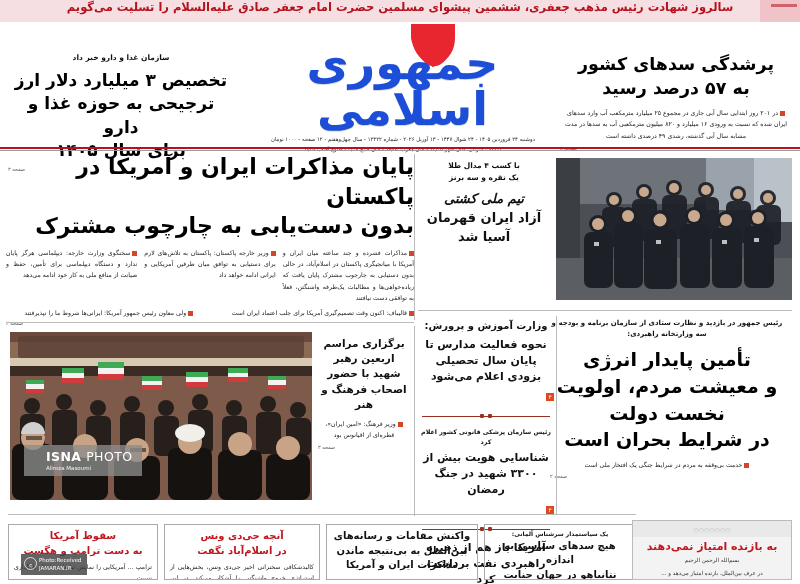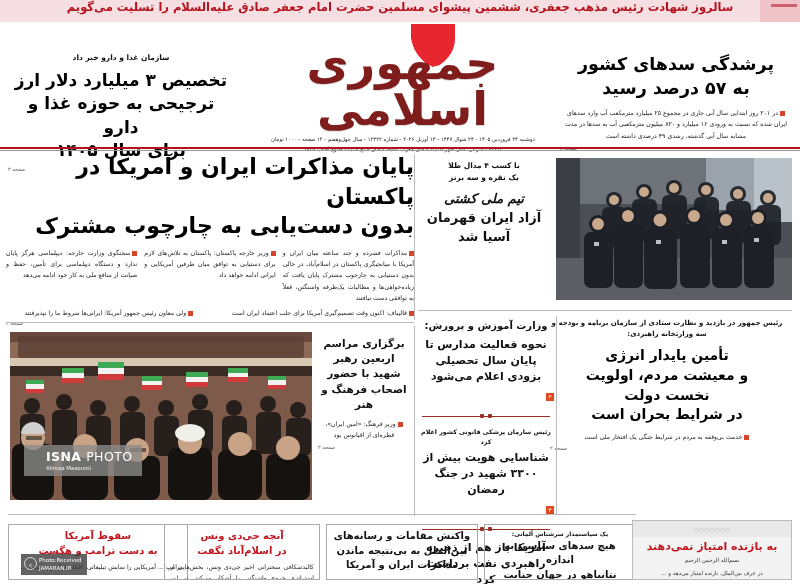--- a/index.html
+++ b/index.html
@@ -31,21 +31,21 @@
     background:#b4121c; opacity:.55;
   }
 
   
   .masthead-row { position:absolute; top:22px; left:0; width:800px; height:125px; }
 
   .logo-wrap { position:absolute; left:255px; top:4px; width:295px; height:96px; text-align:center; }
   .blood { position:absolute; left:152px; top:-2px; width:52px; height:44px; }
   .logo-text {
     position:absolute; left:0; top:14px; width:295px;
-    color:#7f1d1d; font-size:46px; font-weight:bold;
+    color:#1d4ed8; font-size:46px; font-weight:bold;
     font-family:"DejaVu Sans","Liberation Sans",sans-serif;
     line-height:1; letter-spacing:-1px;
     text-shadow:0 1px 0 rgba(0,0,0,.15);
   }
   .dateline {
     position:absolute; left:248px; top:112px; width:310px;
     text-align:center; font-size:5.4px; color:#222; line-height:1.9;
     white-space:nowrap;
   }
   .dateline div { transform:scaleX(.98); }
@@ -94,21 +94,21 @@
 
   
   .art-wrestle { position:absolute; top:160px; left:420px; width:128px; }
   .photo-wrestle {
     position:absolute; top:158px; left:556px; width:236px; height:142px;
     background:#2a2d33; overflow:hidden;
   }
 
   
   .art-pres { position:absolute; top:318px; right:16px; width:234px; }
-  .art-pres .hl-lg { font-size:14px; line-height:1.4; }
+  .art-pres .hl-lg { font-size:19px; line-height:1.4; }
 
   
   .midcol { position:absolute; top:318px; left:418px; width:136px; }
   .midcol .item { margin-bottom:6px; }
   .sep-orn { height:9px; position:relative; margin:5px 0 6px; }
   .sep-orn:before{
     content:""; position:absolute; left:4px; right:4px; top:4px; height:1px; background:#9b2f24;
   }
   .sep-orn:after{
     content:""; position:absolute; left:50%; margin-left:-7px; top:1.5px;
@@ -129,21 +129,21 @@
   }
   .isna-tag .t1{ font-size:12.5px; font-weight:bold; letter-spacing:.4px; direction:ltr; }
   .isna-tag .t1 b{ font-weight:bold; }
   .isna-tag .t1 span{ font-weight:normal; }
   .isna-tag .t2{ font-size:5.5px; direction:ltr; opacity:.92; margin-top:1px; }
 
   .art-arbaeen{ position:absolute; top:336px; left:318px; width:92px; }
 
   
   .botbox{ position:absolute; border:1px solid #aaa; padding:4px 5px; overflow:hidden; }
-  .bb1{ top:524px; left:8px;  width:180px; height:56px; }
+  .bb1{ top:524px; left:8px;  width:150px; height:56px; }
   .bb2{ top:524px; left:164px;width:156px; height:56px; }
   .bb3{ top:524px; left:326px;width:152px; height:56px; }
   .bb4{ top:524px; left:484px;width:152px; height:56px; }
   .botbox .hl-sm{ font-size:10px; }
 
   .edit-box{
     position:absolute; top:520px; right:8px; width:160px; height:60px;
     border:1px solid #bbb; background:#f3f3f3; overflow:hidden;
   }
   .edit-orn{

